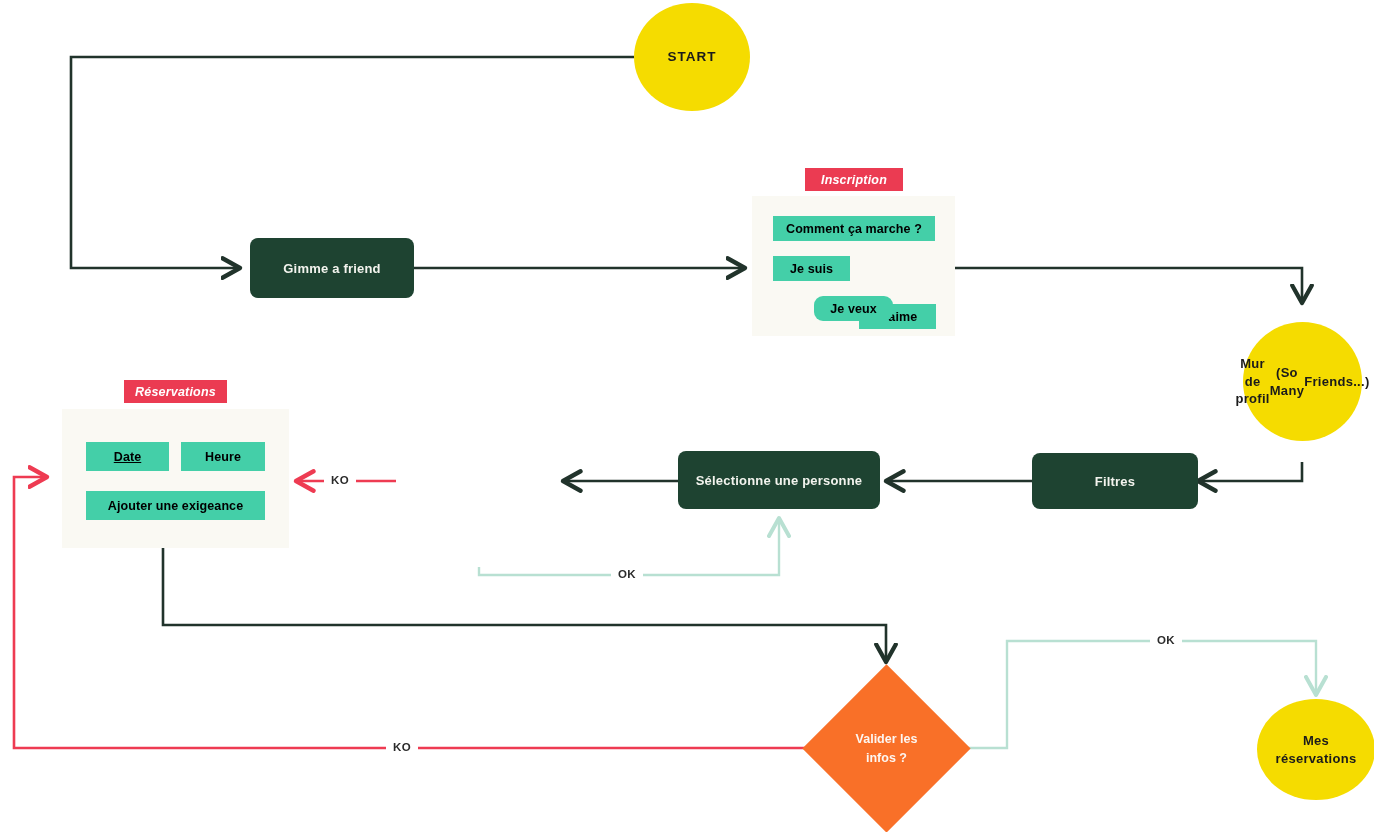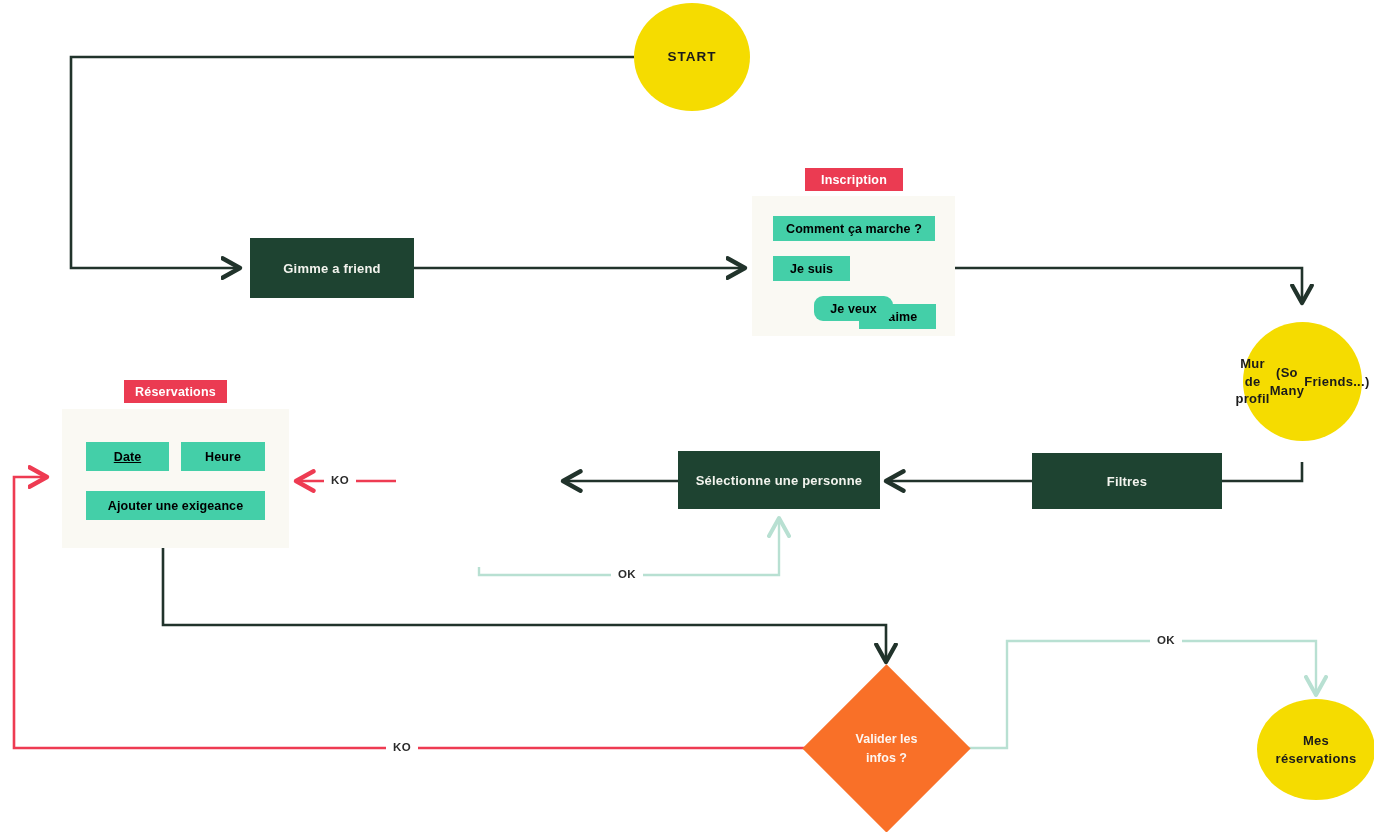--- a/index.html
+++ b/index.html
@@ -25,20 +25,21 @@
     height: 832px;
     pointer-events: none;
   }
   .node {
     position: absolute;
     box-sizing: border-box;
     display: flex;
     align-items: center;
     justify-content: center;
     text-align: center;
+    border-radius: 8px;
   }
   
   .circle {
     border-radius: 50%;
     background: #F5DC00;
     color: #1b1b1b;
     font-size: 13px;
     font-weight: 700;
     letter-spacing: .3px;
     line-height: 1.35;
@@ -95,20 +96,21 @@
     position: absolute;
     background: #EB3B52;
     color: #ffffff;
     font-size: 12.5px;
     font-weight: 600;
     letter-spacing: .2px;
     display: flex;
     align-items: center;
     justify-content: center;
     box-sizing: border-box;
+    font-style: italic;
   }
   .chip {
     position: absolute;
     background: #44CFA8;
     color: #000000;
     font-size: 12.5px;
     font-weight: 600;
     letter-spacing: .1px;
     display: flex;
     align-items: center;
@@ -205,21 +207,21 @@
   <div class="chip" style="left:814px; top:296px; width:79px; height:25px;border-radius:9px;">
     <span>Je veux</span>
   </div>
 
   <div class="node circle" style="left:1243px; top:322px; width:119px; height:119px; flex-direction:row;">
     <span>Mur de profil</span>
     <span>(So Many</span>
     <span>Friends...)</span>
   </div>
 
-  <div class="node process" style="left:1032px; top:453px; width:190px; height:56px;">
+  <div class="node process" style="left:1032px; top:453px; width:166px; height:56px;">
     <span>Filtres</span>
   </div>
 
   <div class="node process" style="left:678px; top:451px; width:202px; height:58px;">
     <span>Sélectionne une personne</span>
   </div>
 
 
   <div class="panel" style="left:62px; top:409px; width:227px; height:139px;"></div>
   <div class="panel-title" style="left:124px; top:380px; width:103px; height:23px;">

